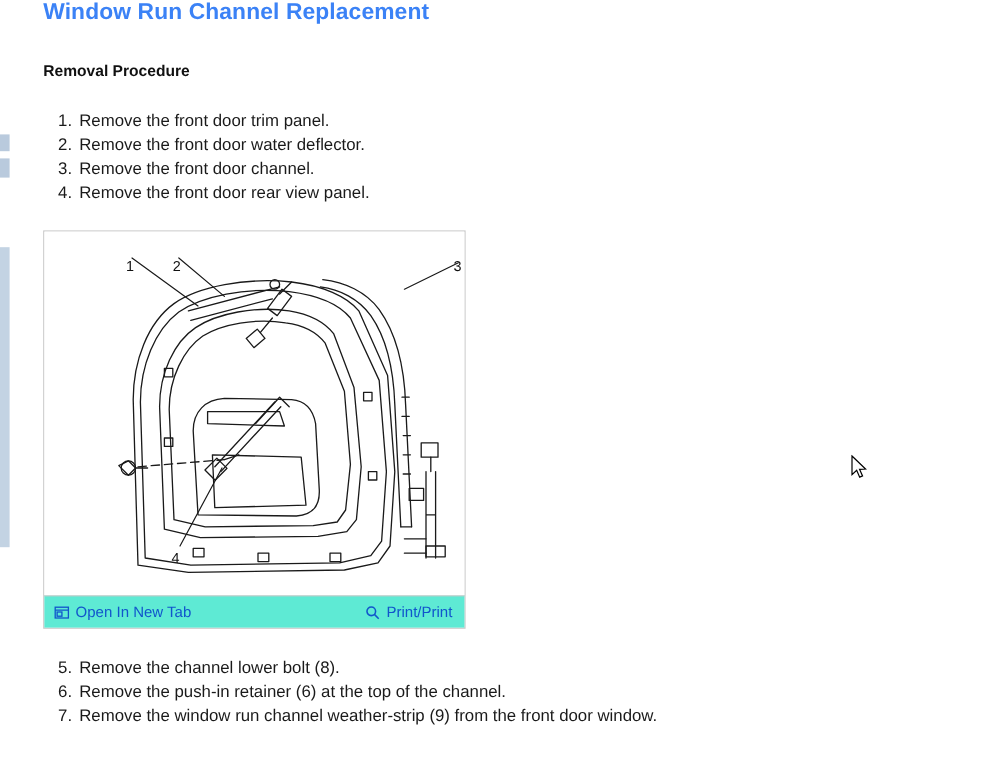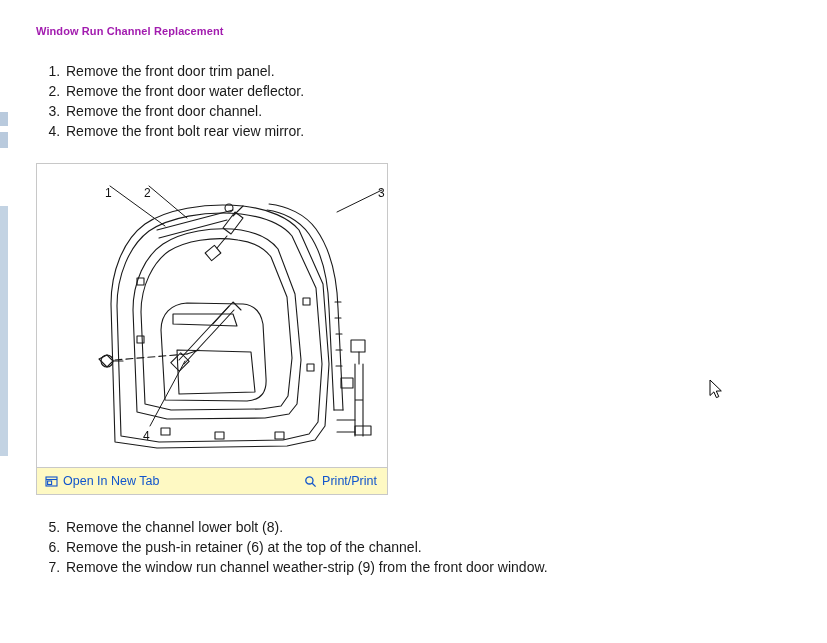--- a/index.html
+++ b/index.html
@@ -35,25 +35,24 @@
   #left-rail .seg-c { top: 206px; height: 250px; background: #c3d3e3; }
 
   #content {
     position: absolute;
     left: 36px;
     top: 0;
     width: 760px;
   }
 
   .doc-title {
-    font-size: 11px;
+    font-size: 19px;
     font-weight: bold;
-    color: #a21caf;
-    margin: 0;
-    padding-top: 25px;
+    color: #3b82f6;
+    margin: 0;
     letter-spacing: 0.1px;
   }
 
   .section-heading {
     font-size: 13px;
     font-weight: bold;
     color: #111111;
     margin: 0;
     padding-top: 29px;
   }
@@ -81,21 +80,21 @@
     box-sizing: border-box;
   }
   .figure-img-area {
     height: 303px;
     position: relative;
     background: #ffffff;
     overflow: hidden;
   }
   .figure-toolbar {
     height: 27px;
-    background: #fef9c3;
+    background: #5eead4;
     border-top: 1px solid #c8c8c8;
     display: flex;
     align-items: center;
     justify-content: space-between;
     padding: 0 10px 0 8px;
     box-sizing: border-box;
   }
   .tool-link {
     display: flex;
     align-items: center;
@@ -131,26 +130,27 @@
 <div id="left-rail">
   <div class="rail-seg seg-a"></div>
   <div class="rail-seg seg-b"></div>
   <div class="rail-seg seg-c"></div>
 </div>
 
 <div id="content">
 
   <h1 class="doc-title">Window Run Channel Replacement</h1>
 
+  <h2 class="section-heading">Removal Procedure</h2>
 
   <ol class="proc-list" id="steps-first">
     <li>Remove the front door trim panel.</li>
     <li>Remove the front door water deflector.</li>
     <li>Remove the front door channel.</li>
-    <li>Remove the front bolt rear view mirror.</li>
+    <li>Remove the front door rear view panel.</li>
   </ol>
 
   <div class="figure-box">
     <div class="figure-img-area">
       <svg width="350" height="303" viewBox="0 0 350 303">
         <g fill="none" stroke="#1a1a1a" stroke-width="1.1" stroke-linejoin="round" stroke-linecap="round">
 
           <path d="M78 278 L74 140 C74 108 86 76 108 60 C128 46 168 38 206 42 C232 45 252 54 262 66
                    L286 120 L292 200 L288 262 L278 276 L250 282 L120 284 Z"></path>
           <path d="M84 272 L80 142 C80 112 92 82 112 67 C131 54 168 46 204 50 C228 53 246 61 255 72

